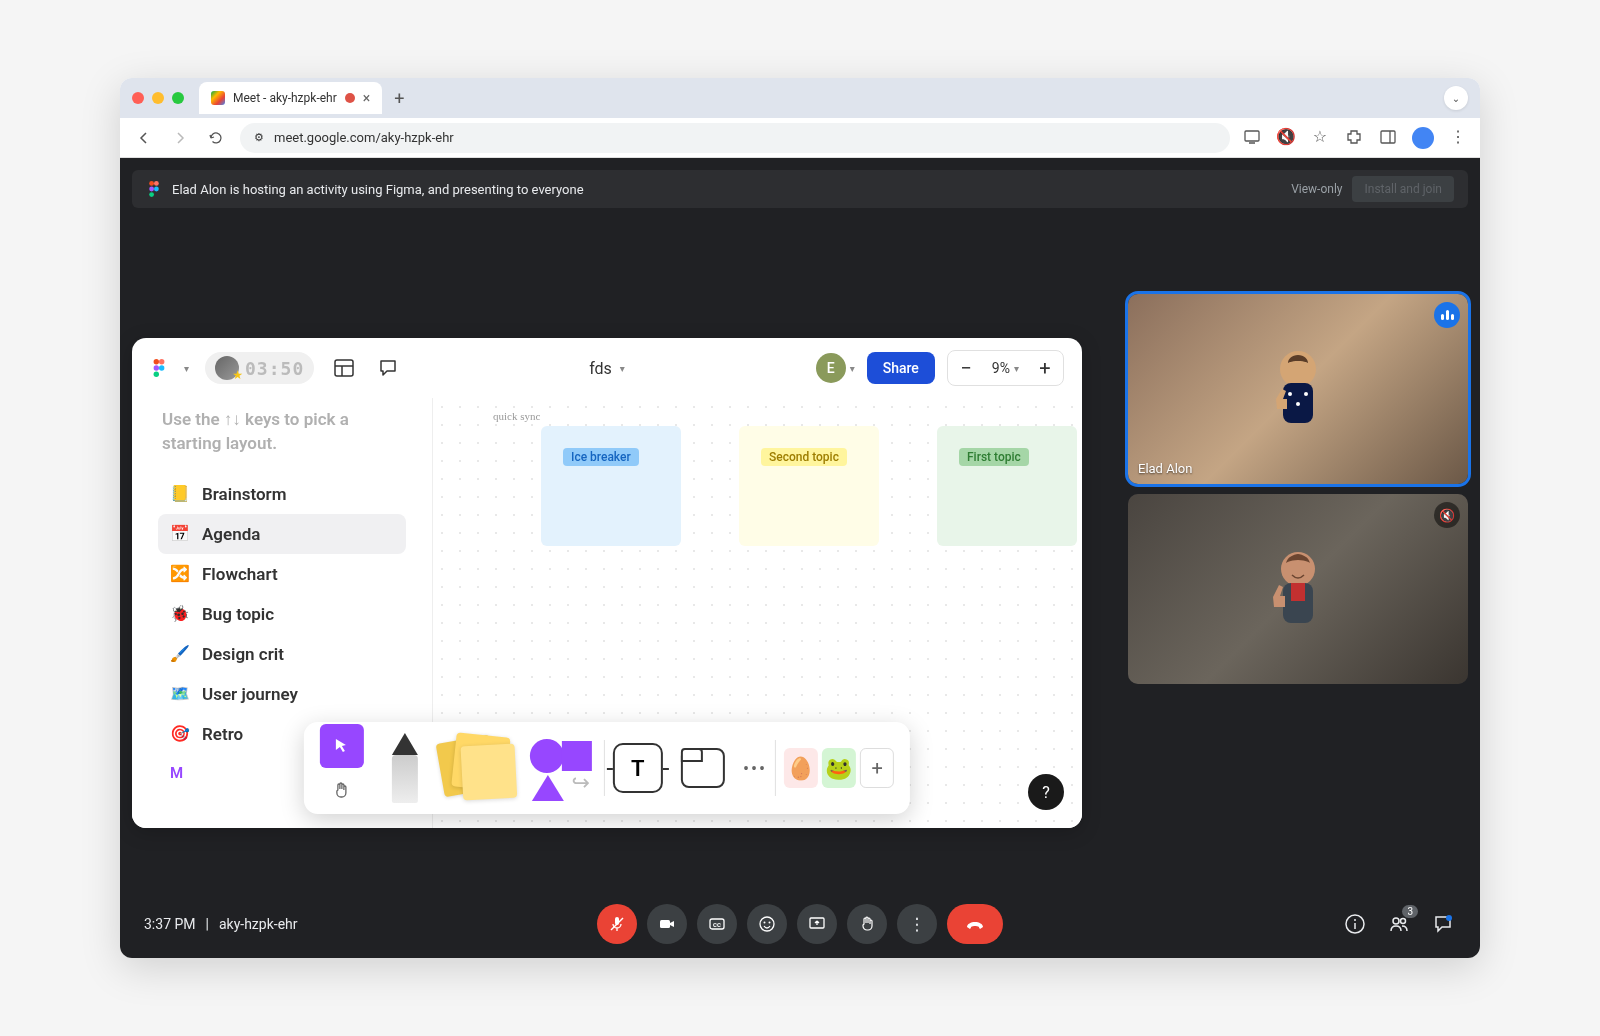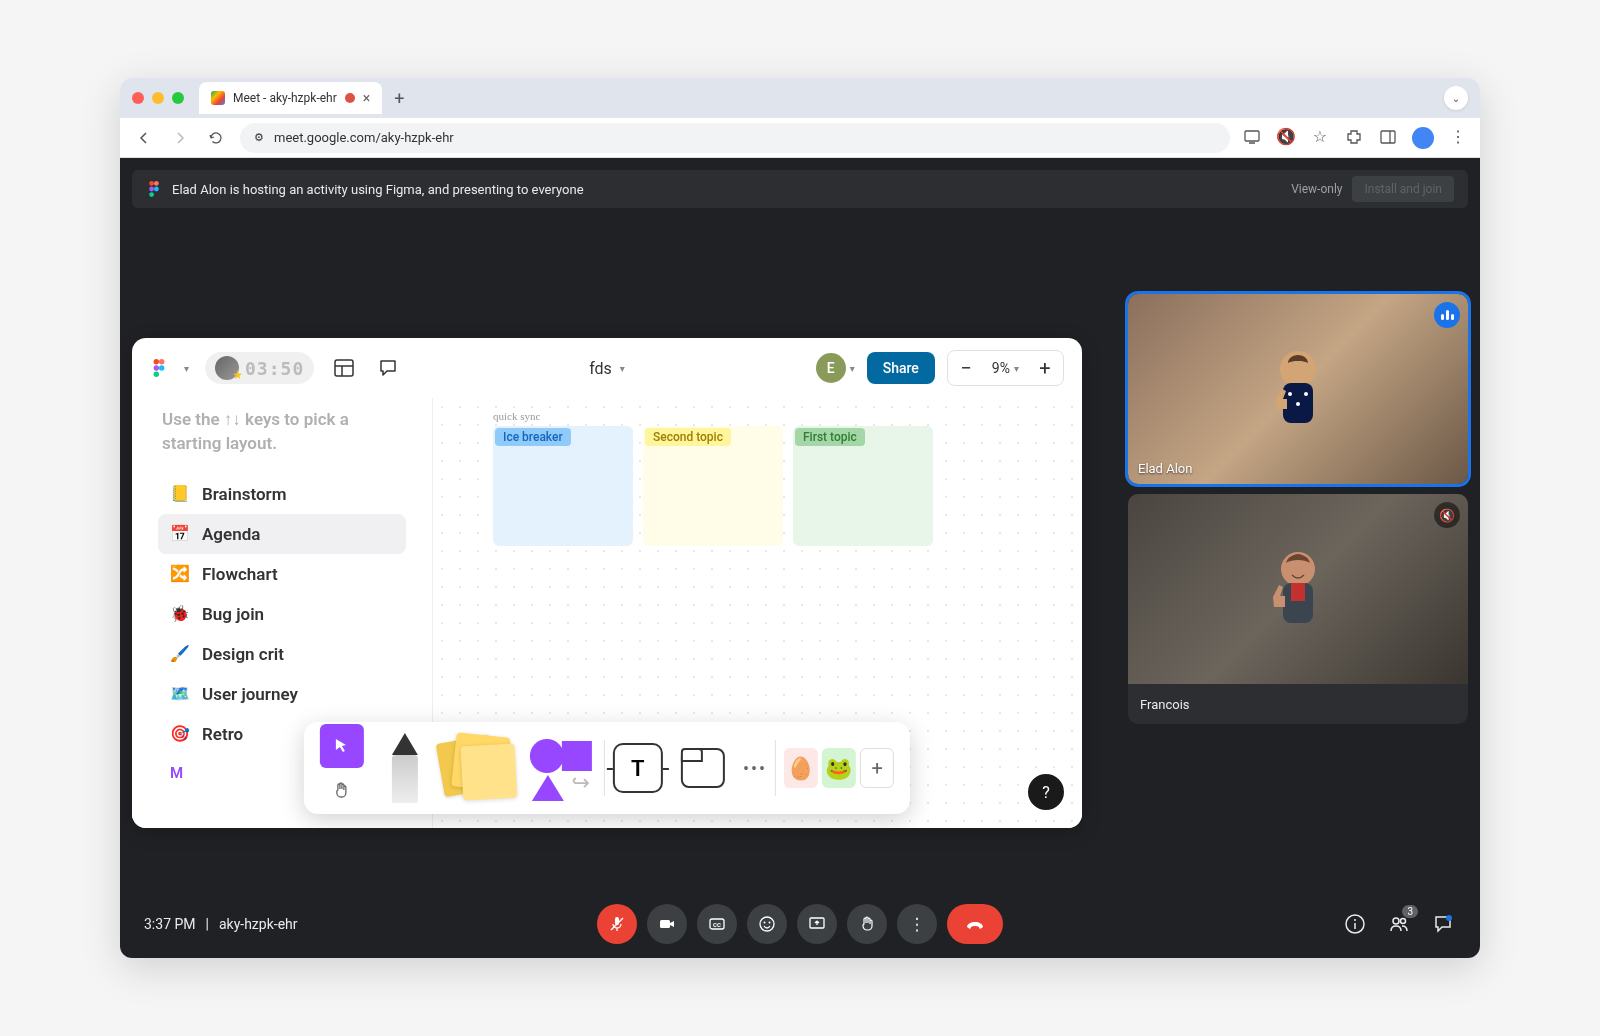--- a/index.html
+++ b/index.html
@@ -34,35 +34,35 @@
 .figma-caret { color: #888; font-size: 10px; }
 .timer-chip { background: #f0f0f0; border-radius: 18px; padding: 4px 10px; display: flex; align-items: center; gap: 6px; }
 .timer-img { width: 24px; height: 24px; border-radius: 50%; background: linear-gradient(135deg,#666,#999); position: relative; }
 .timer-star { position: absolute; right: -4px; bottom: -2px; font-size: 12px; color: #f5c518; }
 .timer-time { font-family: ui-monospace, monospace; font-size: 18px; color: #bbb; font-weight: 600; letter-spacing: 1px; }
 .figma-icon-btn { width: 28px; height: 28px; display: flex; align-items: center; justify-content: center; color: #333; cursor: pointer; }
 .figma-title-area { position: absolute; left: 50%; transform: translateX(-50%); display: flex; align-items: center; gap: 8px; font-size: 16px; color: #333; }
 .figma-right { margin-left: auto; display: flex; align-items: center; gap: 12px; }
 .avatar-e { width: 30px; height: 30px; border-radius: 50%; background: #8a9a5b; color: #fff; display: flex; align-items: center; justify-content: center; font-size: 14px; font-weight: 500; }
 .avatar-caret { font-size: 10px; color: #888; }
-.share-btn { background: #0369a1; color: #fff; padding: 8px 16px; border-radius: 8px; font-size: 14px; font-weight: 500; cursor: pointer; }
+.share-btn { background: #1d4ed8; color: #fff; padding: 8px 16px; border-radius: 8px; font-size: 14px; font-weight: 500; cursor: pointer; }
 .zoom-box { border: 1px solid #e0e0e0; border-radius: 8px; height: 36px; display: flex; align-items: center; }
 .zoom-btn { width: 36px; display: flex; align-items: center; justify-content: center; font-size: 20px; color: #333; cursor: pointer; }
 .zoom-val { padding: 0 8px; font-size: 14px; color: #333; display: flex; align-items: center; gap: 4px; }
 .figma-body { flex: 1; display: flex; position: relative; }
 .figma-sidebar { width: 300px; padding: 10px 26px; background: #fff; overflow: hidden; }
 .helper { font-size: 17px; color: #b0b0b0; font-weight: 600; line-height: 1.4; padding: 0 4px; margin-bottom: 18px; }
 .tmpl { display: flex; align-items: center; gap: 12px; padding: 10px 12px; border-radius: 8px; font-size: 17px; font-weight: 600; color: #333; cursor: pointer; }
 .tmpl.active { background: #f0f0f2; }
 .tmpl-icon { width: 20px; height: 20px; display: flex; align-items: center; justify-content: center; font-size: 16px; }
 .more-link { color: #9747ff; font-size: 15px; font-weight: 600; padding: 10px 12px; }
 .figma-canvas { flex: 1; background: #fff; background-image: radial-gradient(#e8e8e8 1px, transparent 1px); background-size: 18px 18px; position: relative; border-left: 1px solid #eee; }
 .canvas-label { position: absolute; top: 12px; left: 60px; font-family: cursive; font-size: 11px; color: #999; }
 .notes { position: absolute; top: 28px; left: 60px; display: flex; gap: 10px; }
-.note { width: 140px; height: 120px; border-radius: 6px; padding: 2px; font-size: 13px; font-weight: 500; }
+.note { width: 140px; height: 120px; border-radius: 6px; padding: 22px; font-size: 13px; font-weight: 500; margin-left: 48px; }
 .note-blue { background: #e3f2fd; } .note-blue .note-hdr { background: #90caf9; color: #1565c0; }
 .note-green { background: #e8f5e9; } .note-green .note-hdr { background: #a5d6a7; color: #2e7d32; }
 .note-yellow { background: #fffde7; } .note-yellow .note-hdr { background: #fff59d; color: #9e7e00; }
 .note-hdr { display: inline-block; padding: 2px 8px; border-radius: 4px; font-size: 12px; }
 .help-fab { position: absolute; bottom: 18px; right: 18px; width: 36px; height: 36px; border-radius: 50%; background: #1a1a1a; color: #fff; display: flex; align-items: center; justify-content: center; font-size: 16px; }
 .figjam-toolbar { position: absolute; bottom: 14px; left: 50%; transform: translateX(-50%); height: 92px; background: #fff; border-radius: 14px; box-shadow: 0 6px 24px rgba(0,0,0,0.18); display: flex; align-items: center; padding: 0 8px; z-index: 5; }
 .tb-section { display: flex; align-items: center; height: 100%; padding: 0 8px; gap: 8px; }
 .tb-divider { width: 1px; height: 56px; background: #e0e0e0; }
 .tb-select-col { display: flex; flex-direction: column; }
 .tb-sel { width: 44px; height: 44px; display: flex; align-items: center; justify-content: center; border-radius: 6px; }
@@ -259,21 +259,21 @@
           <div class="tmpl active">
               <span class="tmpl-icon">📅</span>
               <span>Agenda</span>
             </div>
           <div class="tmpl">
               <span class="tmpl-icon">🔀</span>
               <span>Flowchart</span>
             </div>
           <div class="tmpl">
               <span class="tmpl-icon">🐞</span>
-              <span>Bug join</span>
+              <span>Bug topic</span>
             </div>
           <div class="tmpl">
               <span class="tmpl-icon">🖌️</span>
               <span>Design crit</span>
             </div>
           <div class="tmpl">
               <span class="tmpl-icon">🗺️</span>
               <span>User journey</span>
             </div>
           <div class="tmpl">
@@ -369,23 +369,20 @@
           <svg class="thumb-svg" viewBox="0 0 80 100">
             <circle cx="40" cy="30" r="17" fill="#c89070"></circle>
             <path d="M32 18c-3 2-4 6-4 6s4-3 12-3 12 3 12 3-1-4-4-6c-3-2-6-3-8-3s-5 1-8 3z" fill="#6b4530"></path>
             <path d="M34 36c2 2 5 3 6 3s4-1 6-3" stroke="#6b4530" fill="none" stroke-width="1.5"></path>
             <rect x="25" y="44" width="30" height="40" rx="8" fill="#3a4550"></rect>
             <rect x="33" y="44" width="14" height="18" fill="#c23030"></rect>
             <path d="M15 58 l6-12 4 2 -3 9 5 0 0 11 -11 0z" fill="#c89070"></path>
           </svg>
         </div>
         <div class="mute-badge">🔇</div>
-        <div class="tile-footer">
-            <span>Francois</span>
-          </div>
       </div>
     </div>
 
     <div class="meet-bottom">
       <div class="meet-left">
         <span>3:37 PM</span>
         <span>|</span>
         <span>aky-hzpk-ehr</span>
       </div>
       <div class="meet-center">

